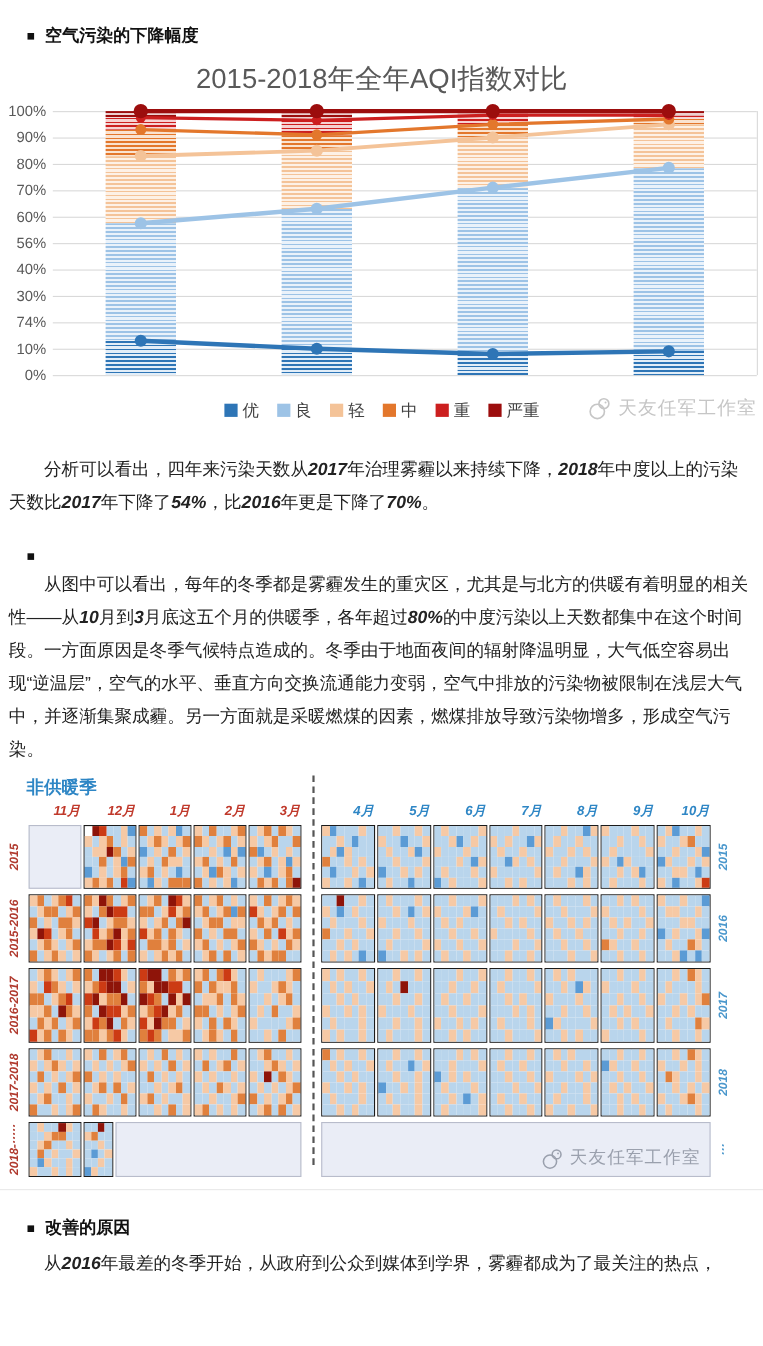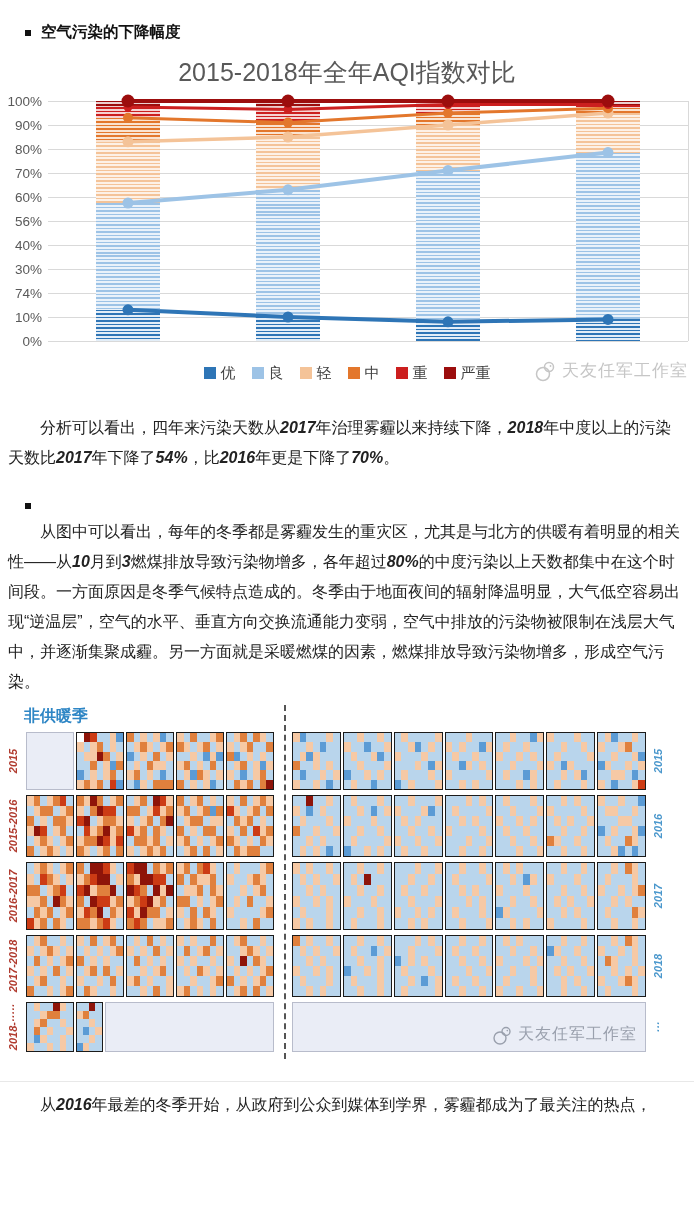--- a/index.html
+++ b/index.html
@@ -189,25 +189,46 @@
       </div>
     </div>
   </div>
 
   <p class="para"><span>分析可以看出，四年来污染天数从</span><span class="num">2017</span><span>年治理雾霾以来持续下降，</span><span class="num">2018</span><span>年中度以上的污染天数比</span><span class="num">2017</span><span>年下降了</span><span class="num">54%</span><span>，比</span><span class="num">2016</span><span>年更是下降了</span><span class="num">70%</span><span>。</span></p>
 
   <div class="h-item" style="margin-top:30px">
     <span class="bullet"></span>
   </div>
 
-  <p class="para" style="margin-top:6px"><span>从图中可以看出，每年的冬季都是雾霾发生的重灾区，尤其是与北方的供暖有着明显的相关性——从</span><span class="num">10</span><span>月到</span><span class="num">3</span><span>燃煤排放导致污染物增多，各年超过</span><span class="num">80%</span><span>的中度污染以上天数都集中在这个时间段。一方面原因是冬季气候特点造成的。冬季由于地面夜间的辐射降温明显，大气低空容易出现“逆温层”，空气的水平、垂直方向交换流通能力变弱，空气中排放的污染物被限制在浅层大气中，并逐渐集聚成霾。另一方面就是采暖燃煤的因素，燃煤排放导致污染物增多，形成空气污染。</span></p>
+  <p class="para" style="margin-top:6px"><span>从图中可以看出，每年的冬季都是雾霾发生的重灾区，尤其是与北方的供暖有着明显的相关性——从</span><span class="num">10</span><span>月到</span><span class="num">3</span><span>月底这五个月的供暖季，各年超过</span><span class="num">80%</span><span>的中度污染以上天数都集中在这个时间段。一方面原因是冬季气候特点造成的。冬季由于地面夜间的辐射降温明显，大气低空容易出现“逆温层”，空气的水平、垂直方向交换流通能力变弱，空气中排放的污染物被限制在浅层大气中，并逐渐集聚成霾。另一方面就是采暖燃煤的因素，燃煤排放导致污染物增多，形成空气污染。</span></p>
 
   <div id="heatmap">
       <div class="hm-head">
                   <div class="rz">非供暖季</div>
+      </div>
+      <div class="hm-mlabels">
+        <div class="gut"></div>
+        <div class="lzone">
+          <div class="mlab red">11月</div>
+          <div class="mlab red">12月</div>
+          <div class="mlab red">1月</div>
+          <div class="mlab red">2月</div>
+          <div class="mlab red">3月</div>
+        </div>
+        <div class="mid"></div>
+        <div class="rzone">
+          <div class="mlab blue">4月</div>
+          <div class="mlab blue">5月</div>
+          <div class="mlab blue">6月</div>
+          <div class="mlab blue">7月</div>
+          <div class="mlab blue">8月</div>
+          <div class="mlab blue">9月</div>
+          <div class="mlab blue">10月</div>
+        </div>
+        <div class="gutr"></div>
       </div>
       <div class="hm-row" style="height: 58px;">
         <div class="hm-gut">
           <span class="vlab red">2015</span>
         </div>
         <div class="hm-lzone">
           <div class="hm-blank" style="flex: 0 0 calc(20% - 2px);"></div>
           <div class="hm-month" style="flex: 0 0 calc(20% - 2px); display: grid; grid-template-columns: repeat(7, 1fr);">
             <div style="background: transparent;"></div>
             <div style="background: rgb(142, 20, 9);"></div>
@@ -2416,16 +2437,20 @@
         <div class="hm-gutr">
           <span class="vlab blue">···</span>
         </div>
       </div>
       <div class="hm-divider"></div>
     </div>
 
 
   <hr class="divider">
 
+  <div class="h-item" style="margin-top:24px">
+    <span class="bullet"></span>
+    <span>改善的原因</span>
+  </div>
 
   <p class="para" style="margin-top:8px"><span>从</span><span class="num">2016</span><span>年最差的冬季开始，从政府到公众到媒体到学界，雾霾都成为了最关注的热点，</span></p>
 
 </div>
 
 </body></html>

